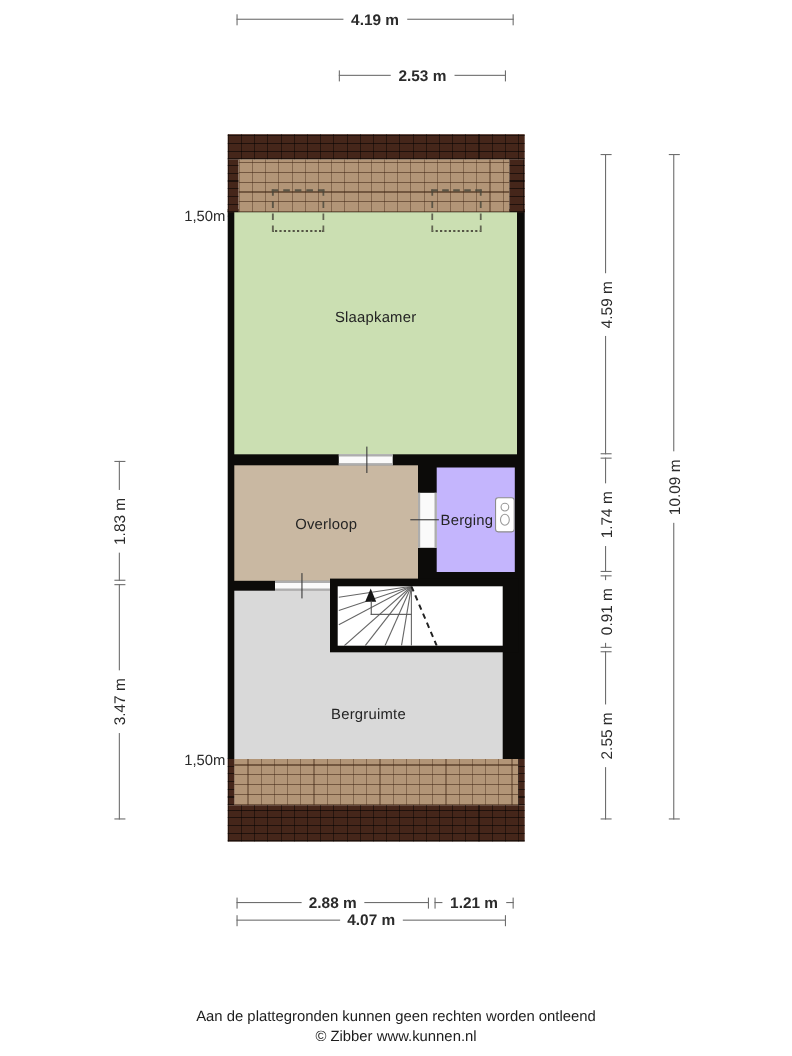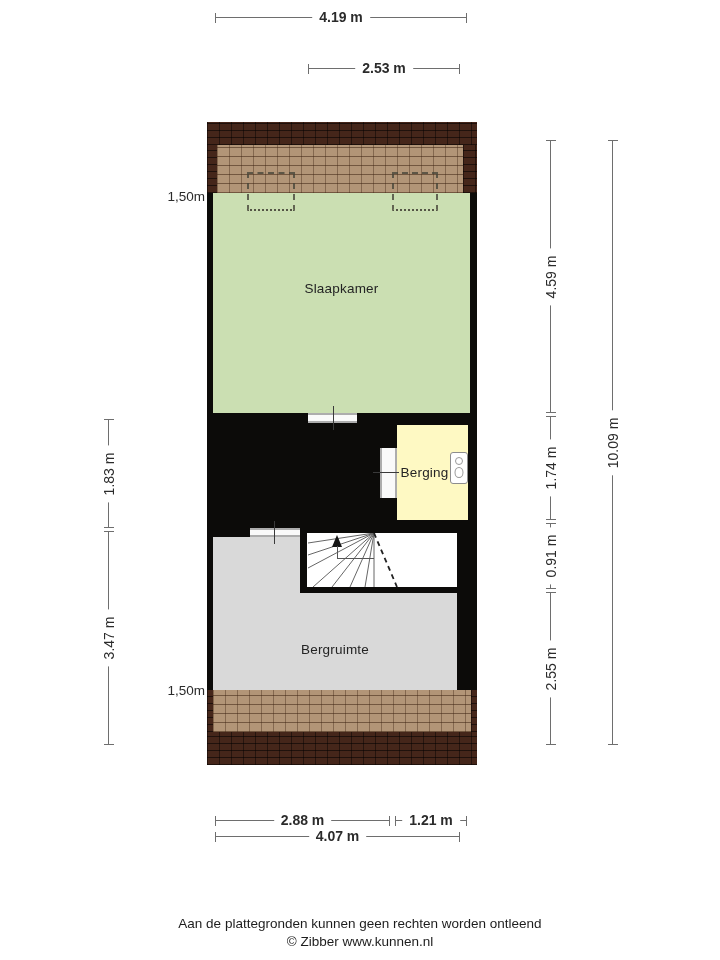--- a/index.html
+++ b/index.html
@@ -139,21 +139,24 @@
   <div class="wallbase"></div>
 
   <div class="abs roof-dark" style="left:0;top:0;width:270px;height:23px;"></div>
   <div class="abs roof-dark" style="left:0;top:23px;width:10px;height:48px;"></div>
   <div class="abs roof-dark" style="left:256px;top:23px;width:14px;height:48px;"></div>
   <div class="abs roof-light" style="left:10px;top:23px;width:246px;height:48px;"></div>
 
   <div class="room" style="left:6px;top:71px;width:257px;height:220px;background:#cbdfb2;">
     <div class="room-label" style="top:88px;">Slaapkamer</div>
   </div>
-  <div class="room" style="left:190px;top:303px;width:71px;height:95px;background:#fef9c3;">
+  <div class="room" style="left:6px;top:301px;width:167px;height:105px;background:#c9b8a2;">
+    <div class="room-label center">Overloop</div>
+  </div>
+  <div class="room" style="left:190px;top:303px;width:71px;height:95px;background:#c4b5fd;">
     <div class="room-label" style="top:40px;left:-8px;right:8px;">Berging</div>
   </div>
   <div class="room" style="left:6px;top:415px;width:244px;height:153px;background:#d9d9d9;">
     <div class="room-label" style="top:105px;">Bergruimte</div>
   </div>
 
   <div class="fixture">
     <span class="dot top"></span>
     <span class="dot bottom"></span>
   </div>

